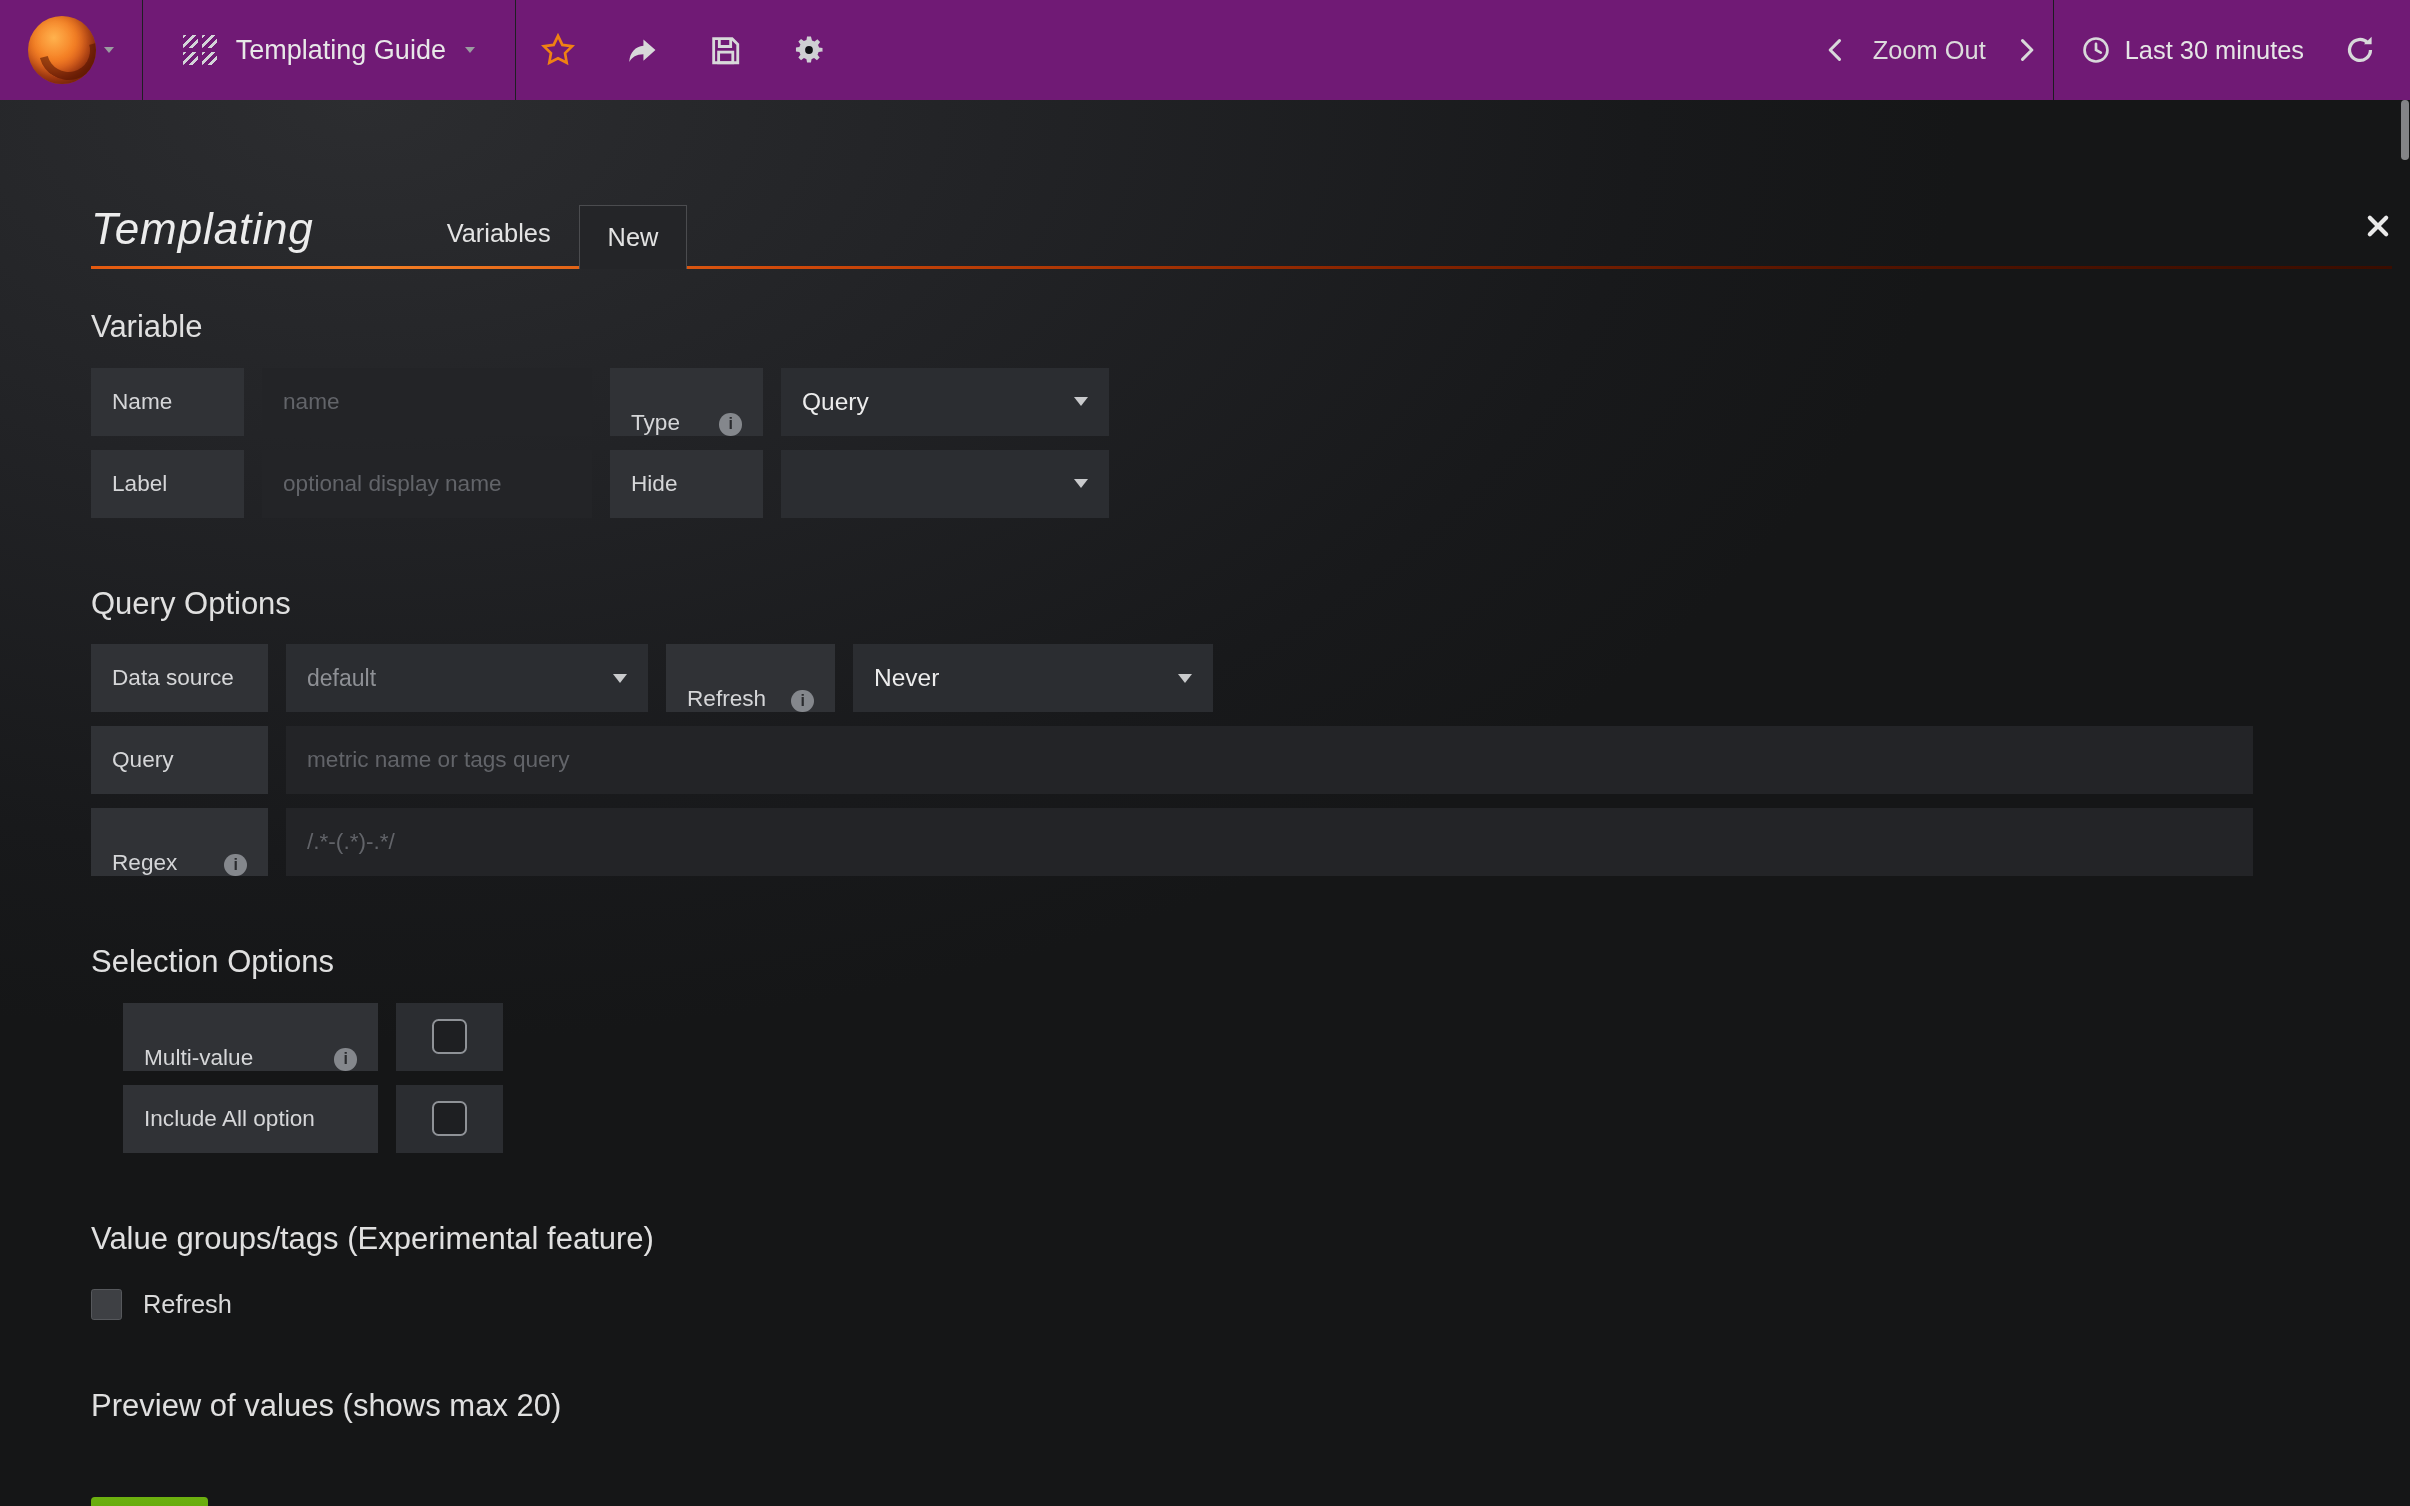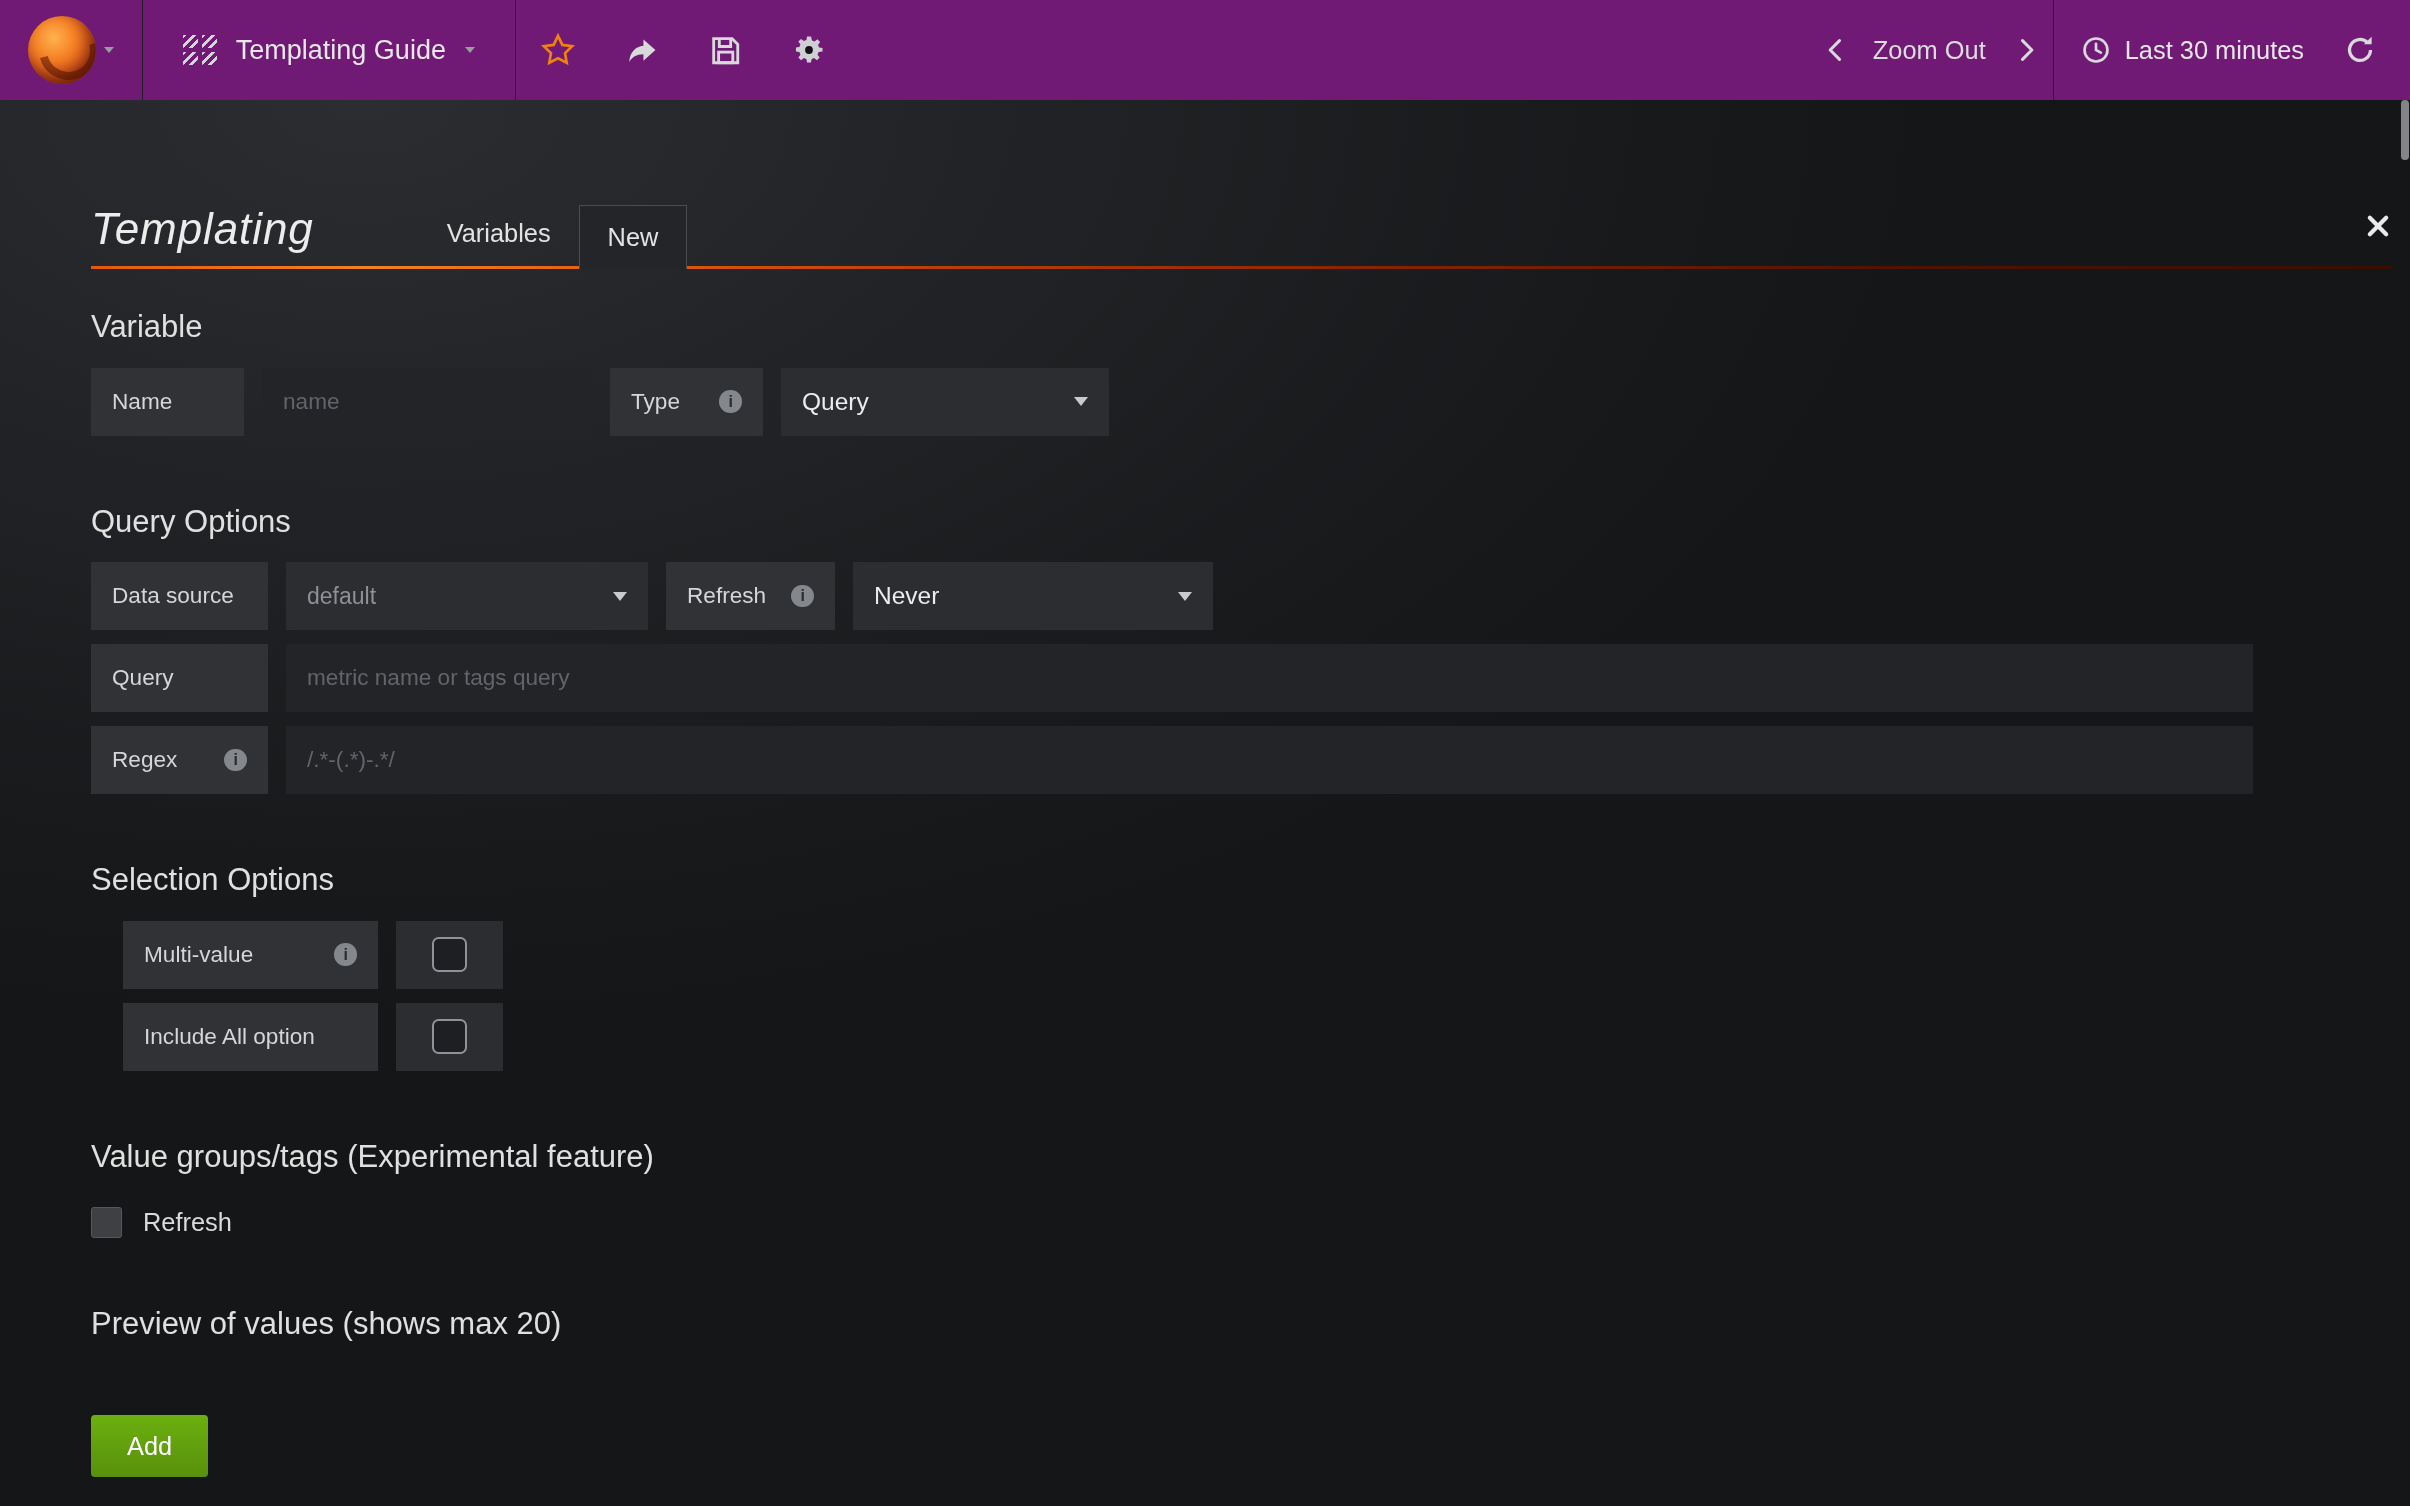--- a/index.html
+++ b/index.html
@@ -77,21 +77,21 @@
   .close-btn { margin-left: auto; margin-bottom: 26px; cursor: pointer; }
 
   .section-heading { font-size: 31px; font-weight: 400; color: #e0e0e0; margin: 68px 0 22.6px 0; }
   .section-heading.first { margin-top: 40px; }
 
   .form-row { display: flex; gap: 18px; margin-bottom: 14px; align-items: stretch; }
   .gf-label {
     background: #303236; color: #d5d6d8; font-size: 22.6px; height: 68px;
     display: flex; align-items: center; padding: 0 21px;
   }
-  .gf-label.justify { justify-content: space-between; }
+  .gf-label.justify { justify-content: space-between; align-items: flex-end; }
   .gf-input {
     background: #232427; border: none; outline: none; color: #d8d9da;
     font-size: 22.6px; height: 68px; padding: 0 21px; font-family: inherit;
   }
   .gf-input::placeholder { color: #626469; }
   .gf-select {
     background: #2b2d31; height: 68px; cursor: pointer;
     display: flex; align-items: center; justify-content: space-between;
     padding: 0 21px; color: #ececec; font-size: 24.5px;
   }
@@ -230,20 +230,29 @@
     <div class="gf-label justify w162">
       <span>Type</span>
       <i class="info-icon">i</i>
     </div>
     <div class="gf-select w348">
       <span>Query</span>
       <span class="caret-dn"></span>
     </div>
   </div>
 
+  <div class="form-row">
+    <div class="gf-label w162">Label</div>
+    <input class="gf-input w350" type="text" placeholder="optional display name" style="">
+    <div class="gf-label w162">Hide</div>
+    <div class="gf-select w348">
+      <span></span>
+      <span class="caret-dn"></span>
+    </div>
+  </div>
 
   
   <h2 class="section-heading">Query Options</h2>
 
   <div class="form-row">
     <div class="gf-label w188">Data source</div>
     <div class="gf-select w384">
       <span class="muted">default</span>
       <span class="caret-dn"></span>
     </div>

